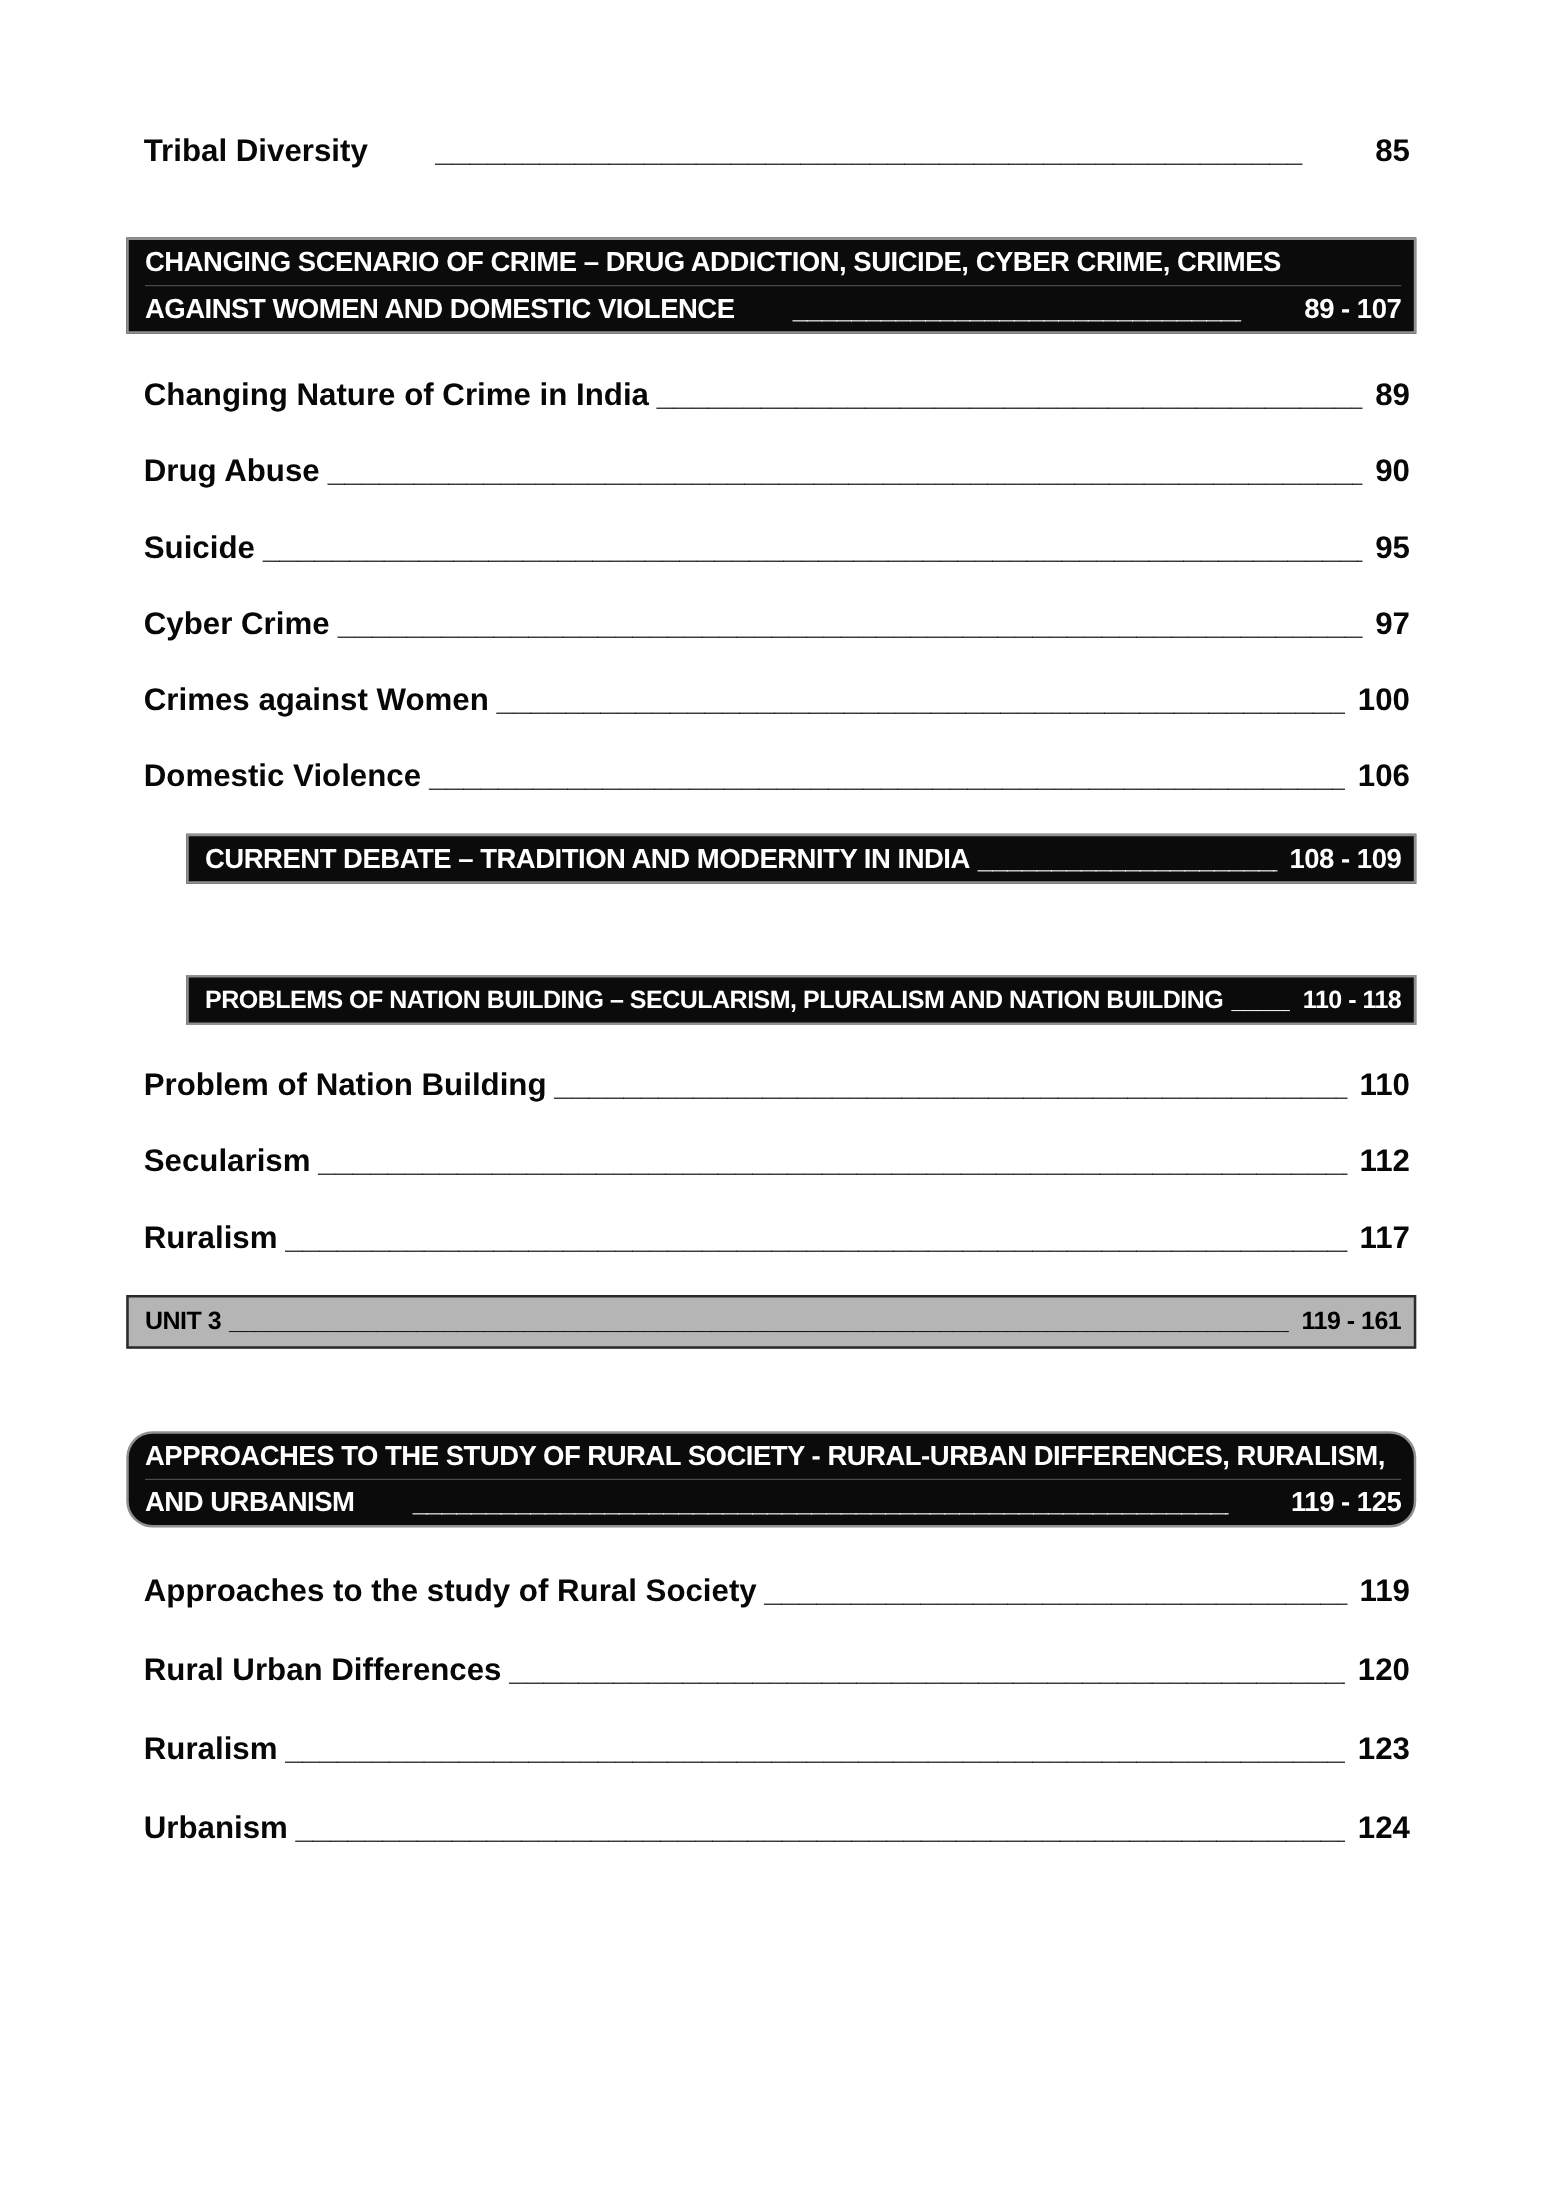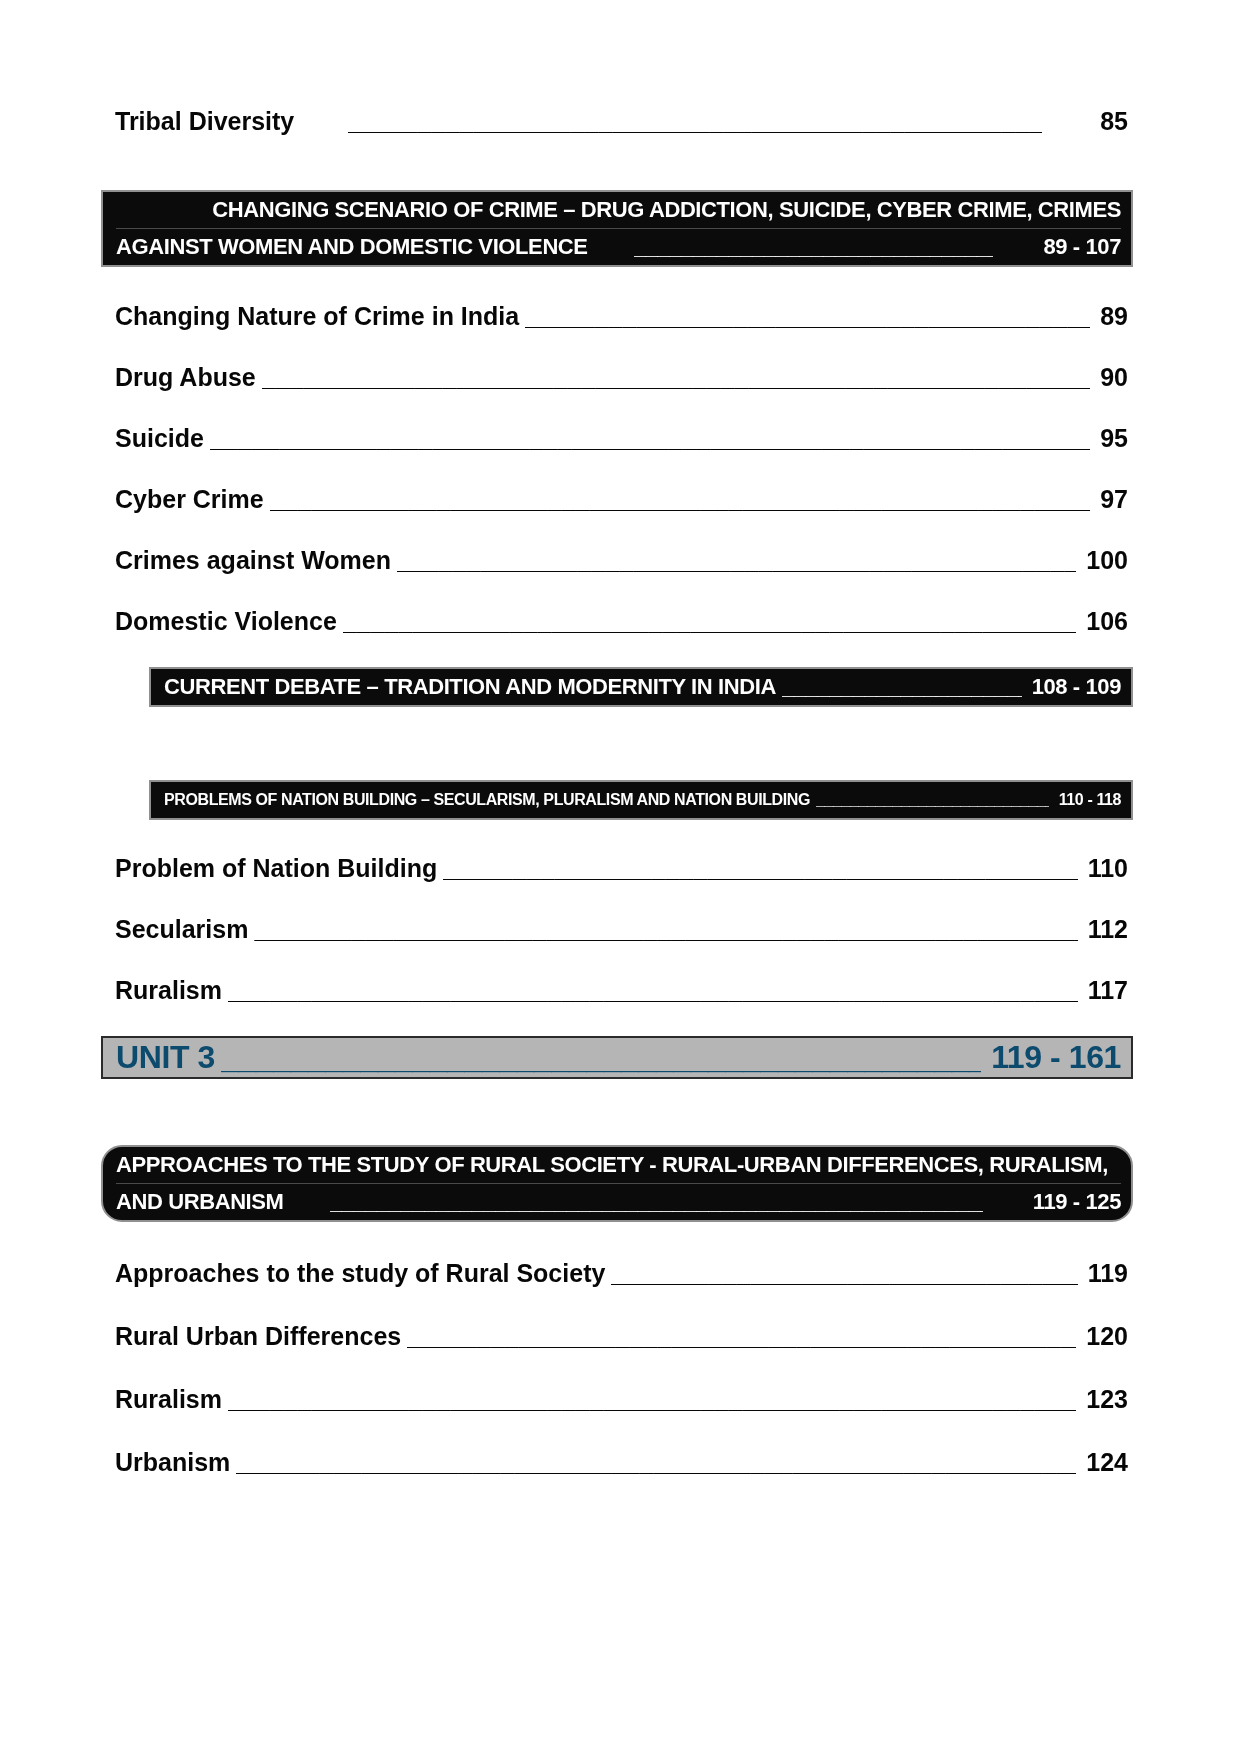--- a/index.html
+++ b/index.html
@@ -55,34 +55,34 @@
   .bar .bar-line {
     height: 36px;
     line-height: 36px;
     display: flex;
     align-items: baseline;
   }
   .bar .bar-line.plain { display: block; }
   .bar .bar-line.second { border-top: 1px solid #4a4a4a; gap: 40px; }
   .bar.two-line { height: 77px; }
   .bar.one-line { height: 40px; margin-left: 48px; }
-  .bar.small { font-size: 16px; text-align: right; }
+  .bar.small { font-size: 20px; text-align: right; }
   .bar .lbl { flex: 0 0 auto; }
   .bar .pg { flex: 0 0 auto; }
-  .bar1 { margin-bottom: 34px; text-align: right; }
+  .bar1 { margin-bottom: 34px; }
   .bar2 { margin-bottom: 73px; }
   .bar3 { margin-bottom: 33px; }
   .bar4 { margin-bottom: 36px; border-radius: 21px; }
   
   .bar.unit {
     background: #b5b5b5;
-    color: #0c4a6e;
+    color: #000000;
     border: 2px solid #2b2b2b;
     height: 43px;
-    font-size: 32px;
+    font-size: 20px;
     margin-bottom: 66px;
   }
   .bar.unit .bar-line { height: 39px; line-height: 39px; }
 </style>
 </head>
 <body>
 
 <div class="page">
   <div class="content">
 

